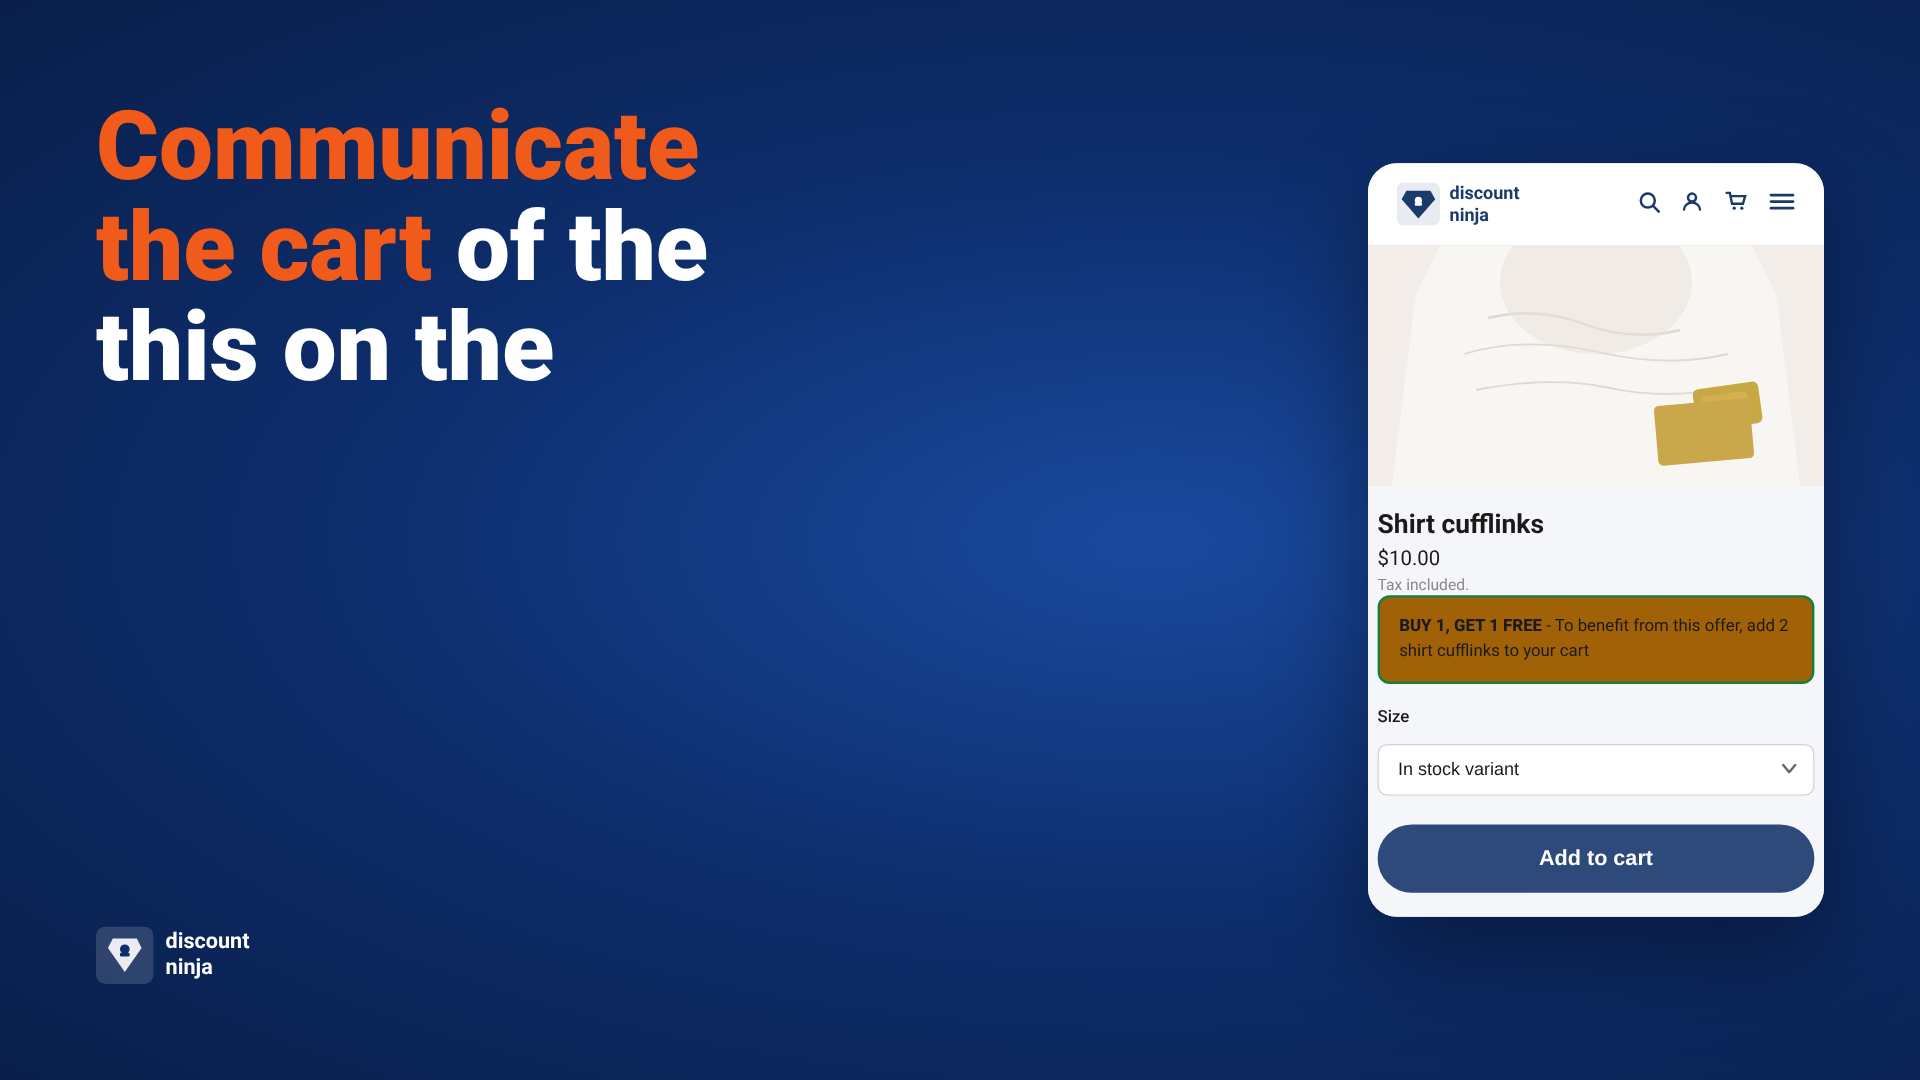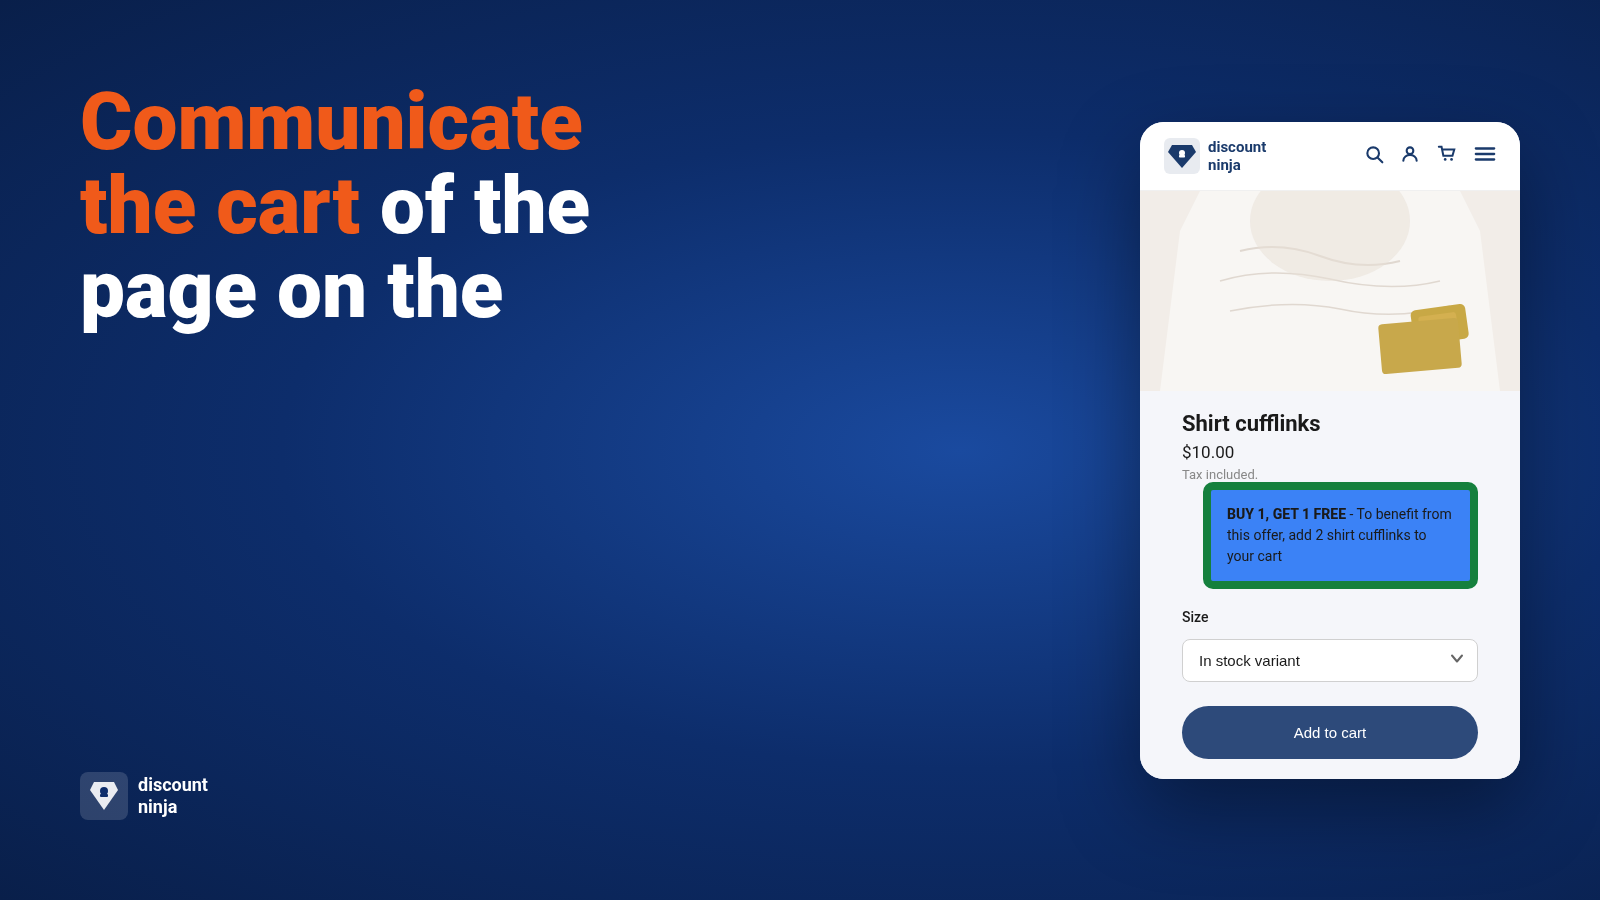--- a/index.html
+++ b/index.html
@@ -153,21 +153,21 @@
       width: 80px;
       height: 50px;
       background: #c8a84b;
       border-radius: 4px;
       transform: rotate(-5deg);
     }
 
     
     .product-content {
       background: #f5f6fa;
-      padding: 20px 42px;
+      padding: 20px 8px;
     }
 
     .product-title {
       font-size: 22px;
       font-weight: 700;
       color: #1a1a1a;
       margin-bottom: 6px;
     }
 
     .product-price {
@@ -176,26 +176,25 @@
       margin-bottom: 5px;
     }
 
     .tax-note {
       font-size: 13px;
       color: #888;
     }
 
     
     .offer-banner {
-      border: 8px solid #15803d;
+      border: 2px solid #15803d;
       border-radius: 10px;
       padding: 14px 16px;
       margin-bottom: 20px;
-      background: #3b82f6;
-      margin-left: 21px;
+      background: #a16207;
     }
 
     .offer-text {
       font-size: 14px;
       color: #1a1a1a;
       line-height: 1.5;
     }
 
     .offer-text strong {
       font-weight: 800;
@@ -237,43 +236,43 @@
     }
 
     
     .add-to-cart-btn {
       width: 100%;
       background: #2d4a7a;
       color: #ffffff;
       border: none;
       border-radius: 40px;
       padding: 18px;
-      font-size: 15px;
-      font-weight: 400;
+      font-size: 18px;
+      font-weight: 700;
       cursor: pointer;
       text-align: center;
     }
   </style>
 </head>
 <body>
 
 <div class="bg"></div>
 
 <div class="layout">
 
   <div class="left-panel">
     <div class="headline">
       <div>
         <span class="orange">Communicate</span>
       </div>
       <div>
         <span class="orange">the cart</span><span class="white"> of the</span>
       </div>
       <div>
-        <span class="white">page on the</span>
+        <span class="white">this on the</span>
       </div>
     </div>
 
     <div class="bottom-logo">
 
       <svg class="logo-icon-white" viewBox="0 0 48 48" fill="none" xmlns="http://www.w3.org/2000/svg">
         <rect width="48" height="48" rx="8" fill="white" fill-opacity="0.15"></rect>
         <path d="M14 10 L34 10 L38 18 L24 38 L10 18 Z" fill="white" opacity="0.9"></path>
         <circle cx="24" cy="19" r="4" fill="#0d2d6b"></circle>
         <rect x="20" y="22" width="8" height="3" rx="1" fill="#0d2d6b"></rect>

